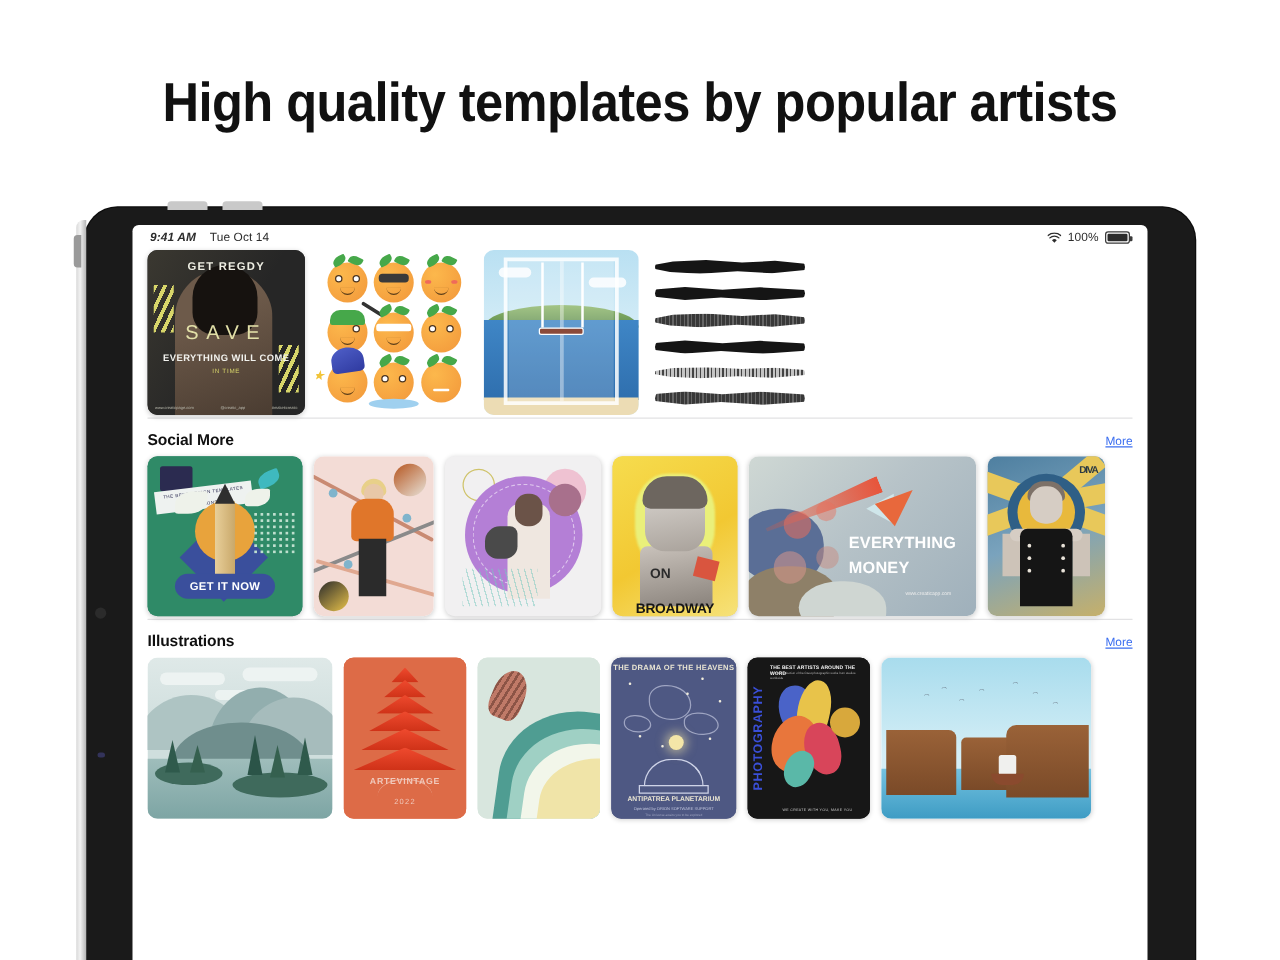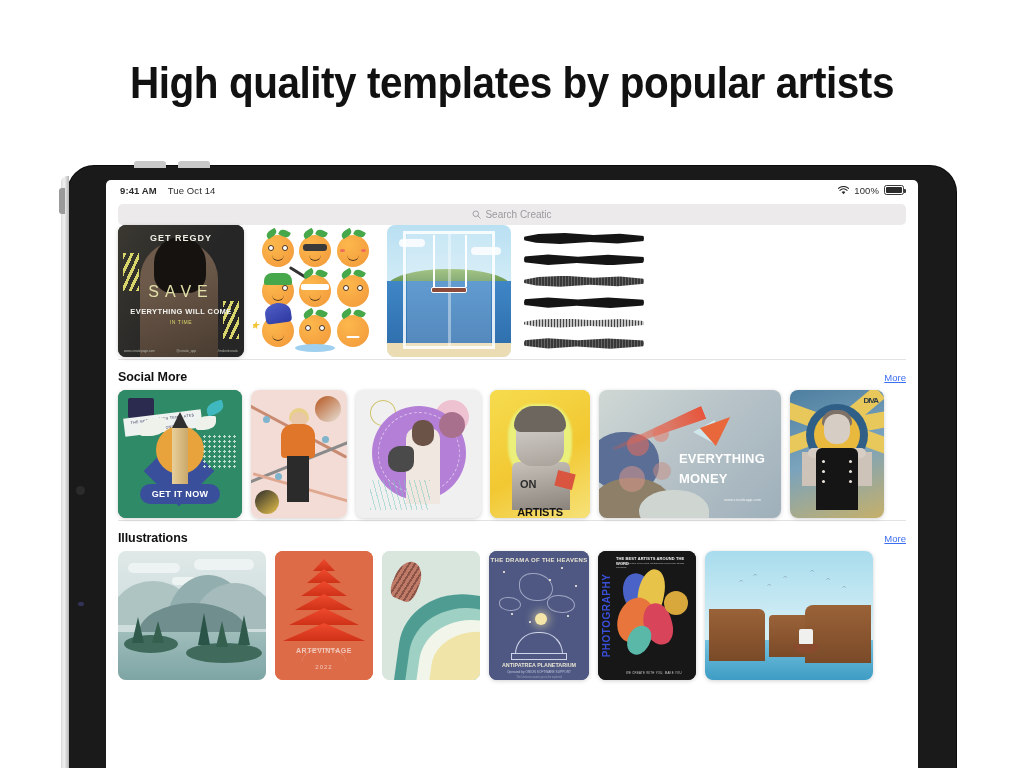--- a/index.html
+++ b/index.html
@@ -71,21 +71,21 @@
   }
 
   
   .statusbar {
     height: 20px;
     display: flex; align-items: center;
     padding: 0 14px;
     font-size: 9.5px; color: #2c2c2c;
     letter-spacing: 0.1px;
   }
-  .sb-time { font-weight: 600; }
+  .sb-time { font-weight: 600; font-style: italic; }
   .sb-date { margin-left: 11px; }
   .sb-right { margin-left: auto; display: flex; align-items: center; gap: 5px; }
   .sb-batt {
     width: 20px; height: 9.5px;
     border: 1px solid #3a3a3a; border-radius: 2.5px;
     position: relative; padding: 1px;
   }
   .sb-batt::after {
     content:""; position:absolute; right:-3px; top:3px;
     width:1.6px; height:3.5px; background:#3a3a3a; border-radius:0 1px 1px 0;
@@ -415,29 +415,20 @@
           <path d="M1.9 4.3a5.2 5.2 0 0 1 7.2 0" stroke="#2c2c2c" stroke-width="1.1" fill="none" stroke-linecap="round"></path>
           <path d="M0.4 2.4a7.6 7.6 0 0 1 10.2 0" stroke="#2c2c2c" stroke-width="1.1" fill="none" stroke-linecap="round"></path>
         </svg>
         <span>100%</span>
         <span class="sb-batt">
             <i></i>
           </span>
       </span>
     </div>
 
-    <div class="searchwrap">
-      <div class="searchbar">
-        <svg width="9" height="9" viewBox="0 0 10 10">
-          <circle cx="4.2" cy="4.2" r="3.1" stroke="#9a9a9f" stroke-width="1" fill="none"></circle>
-          <line x1="6.5" y1="6.5" x2="9.2" y2="9.2" stroke="#9a9a9f" stroke-width="1" stroke-linecap="round"></line>
-        </svg>
-        <span>Search Creatic</span>
-      </div>
-    </div>
 
     <div class="section">
       <div class="row r1">
 
         <div class="card sh c-focus">
           <div class="focus-bg"></div>
           <div class="focus-person"></div>
           <div class="focus-hair"></div>
           <div class="stripe-l"></div>
           <div class="stripe-r"></div>
@@ -596,21 +587,21 @@
         </div>
 
         <div class="card sh c-broadway">
           <div class="bw-bg"></div>
           <div class="bw-glow"></div>
           <div class="bw-body"></div>
           <div class="bw-red"></div>
           <div class="bw-head"></div>
           <div class="bw-hair"></div>
           <div class="bw-on">ON</div>
-          <div class="bw-title">ARTISTS</div>
+          <div class="bw-title">BROADWAY</div>
         </div>
 
         <div class="card sh c-launch">
           <div class="lc-bg"></div>
           <div class="lc-blob" style="left:-10px;top:42px;width:70px;height:60px;background:#5a6e96;"></div>
           <div class="lc-blob" style="left:-6px;bottom:-12px;width:78px;height:52px;background:#8e8068;"></div>
           <div class="lc-blob" style="left:40px;bottom:-16px;width:70px;height:44px;background:#cfd6d2;"></div>
           <div class="lc-trail"></div>
           <div class="lc-dot" style="left:28px;top:44px;width:22px;height:22px;background:rgba(232,110,92,.55);"></div>
           <div class="lc-dot" style="left:54px;top:36px;width:16px;height:16px;background:rgba(232,110,92,.45);"></div>

